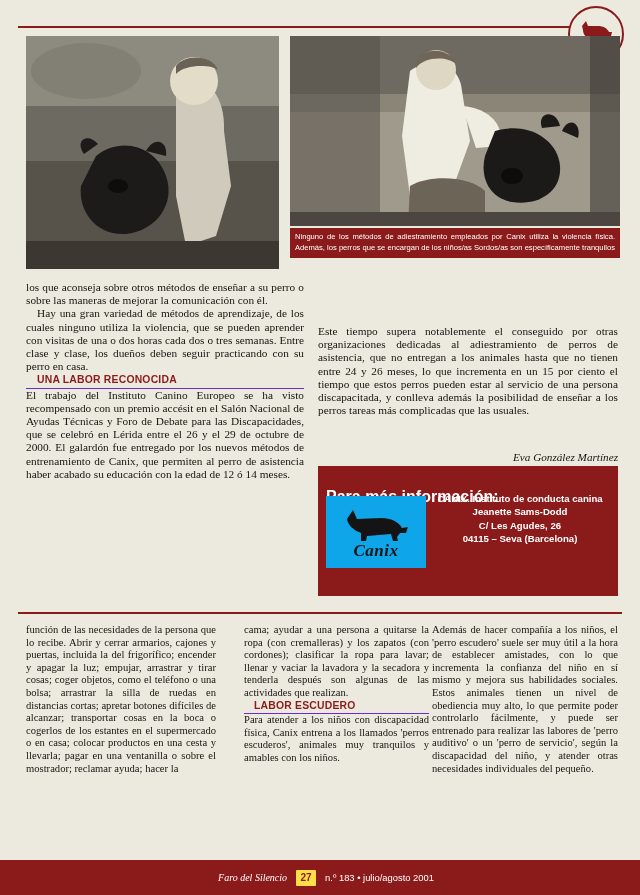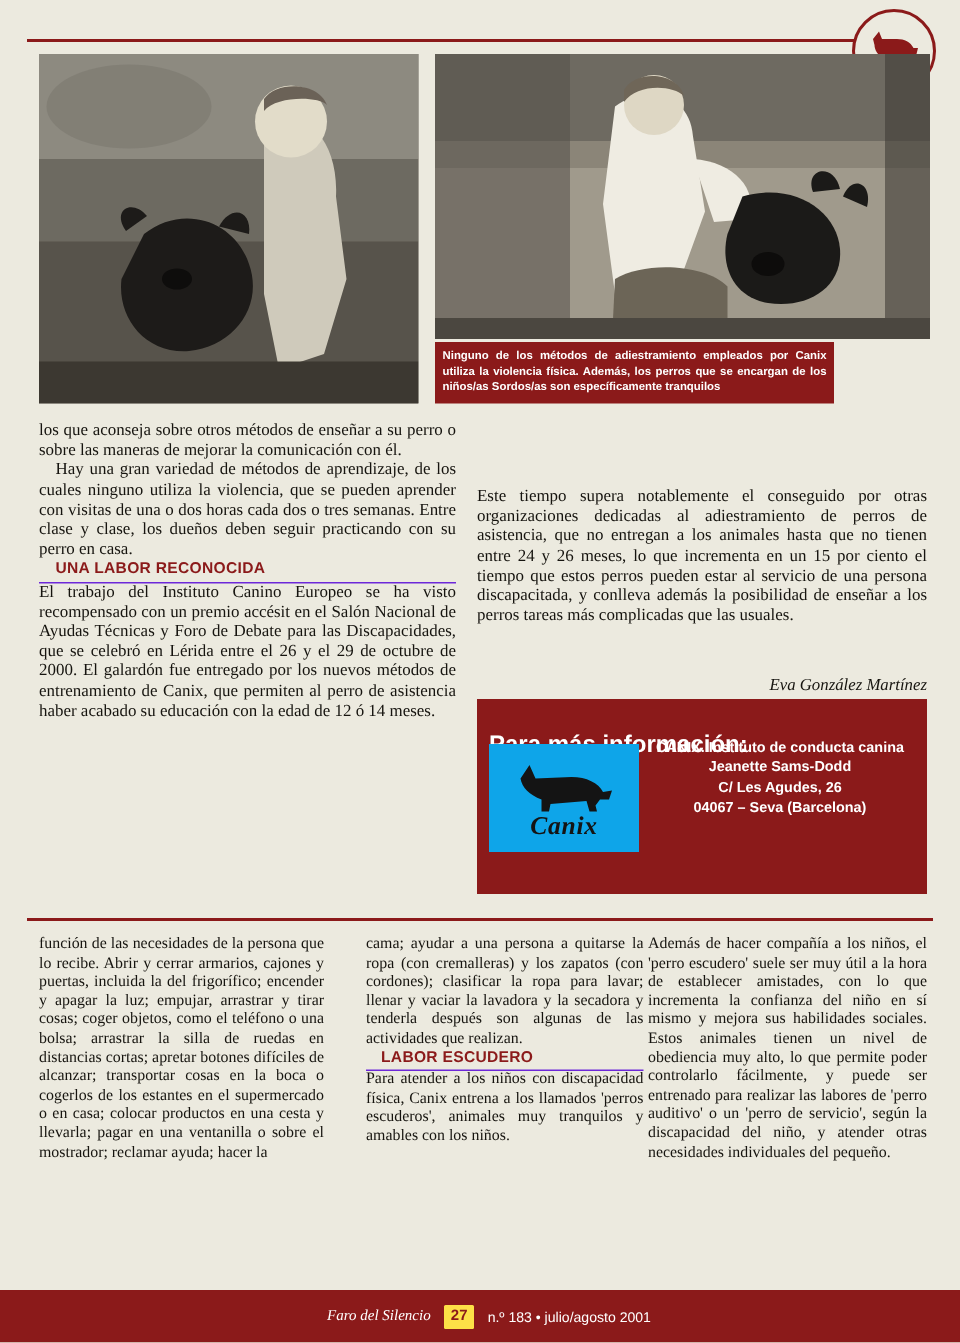--- a/index.html
+++ b/index.html
@@ -32,24 +32,24 @@
     position:absolute;
     background:#6f6b63;
     overflow:hidden;
   }
   .photo svg{display:block;width:100%;height:100%;}
 
   .photo-left{left:26px;top:36px;width:253px;height:233px;}
   .photo-right{left:290px;top:36px;width:330px;height:190px;}
 
   .caption{
-    position:absolute;left:290px;top:228px;width:266px;
+    position:absolute;left:290px;top:228px;width:330px;
     background:#8b1a1a;color:#fff;
     font-family:"Liberation Sans", sans-serif;
-    font-size:7.6px;line-height:10.5px;font-weight:bold;
+    font-size:7.6px;line-height:10.5px;font-weight:normal;
     padding:4px 5px 5px 5px;
     box-sizing:border-box;
     text-align:justify;
   }
 
   
   .col{
     position:absolute;
     font-size:11.3px;
     line-height:13.2px;
@@ -211,21 +211,21 @@
     <div class="canix-logo">
       <svg width="78" height="40" viewBox="0 0 78 40">
         <path fill="#141414" d="M10 16 L16 7 L20 16 L44 15 C54 15 62 19 65 25 L71 24 L69 30 L63 30 L60 34 L61 38 L56 38 L54 31 L30 33 L29 38 L24 38 L24 30 C16 27 11 22 10 16 Z"></path>
       </svg>
       <div class="canix-word">Canix</div>
     </div>
     <div class="ib-body">
       <div>CANIX. Instituto de conducta canina</div>
       <div>Jeanette Sams-Dodd</div>
       <div>C/ Les Agudes, 26</div>
-      <div>04067 – Seva (Barcelona)</div>
+      <div>04115 – Seva (Barcelona)</div>
     </div>
   </div>
 
   <div class="rule-mid"></div>
 
   <div class="lowcol low-1">
     <p class="noindent">función de las necesidades de la persona que lo recibe. Abrir y cerrar armarios, cajones y puertas, incluida la del frigorífico; encender y apagar la luz; empujar, arrastrar y tirar cosas; coger objetos, como el teléfono o una bolsa; arrastrar la silla de ruedas en distancias cortas; apretar botones difíciles de alcanzar; transportar cosas en la boca o cogerlos de los estantes en el supermercado o en casa; colocar productos en una cesta y llevarla; pagar en una ventanilla o sobre el mostrador; reclamar ayuda; hacer la</p>
   </div>
 
   <div class="lowcol low-2">

